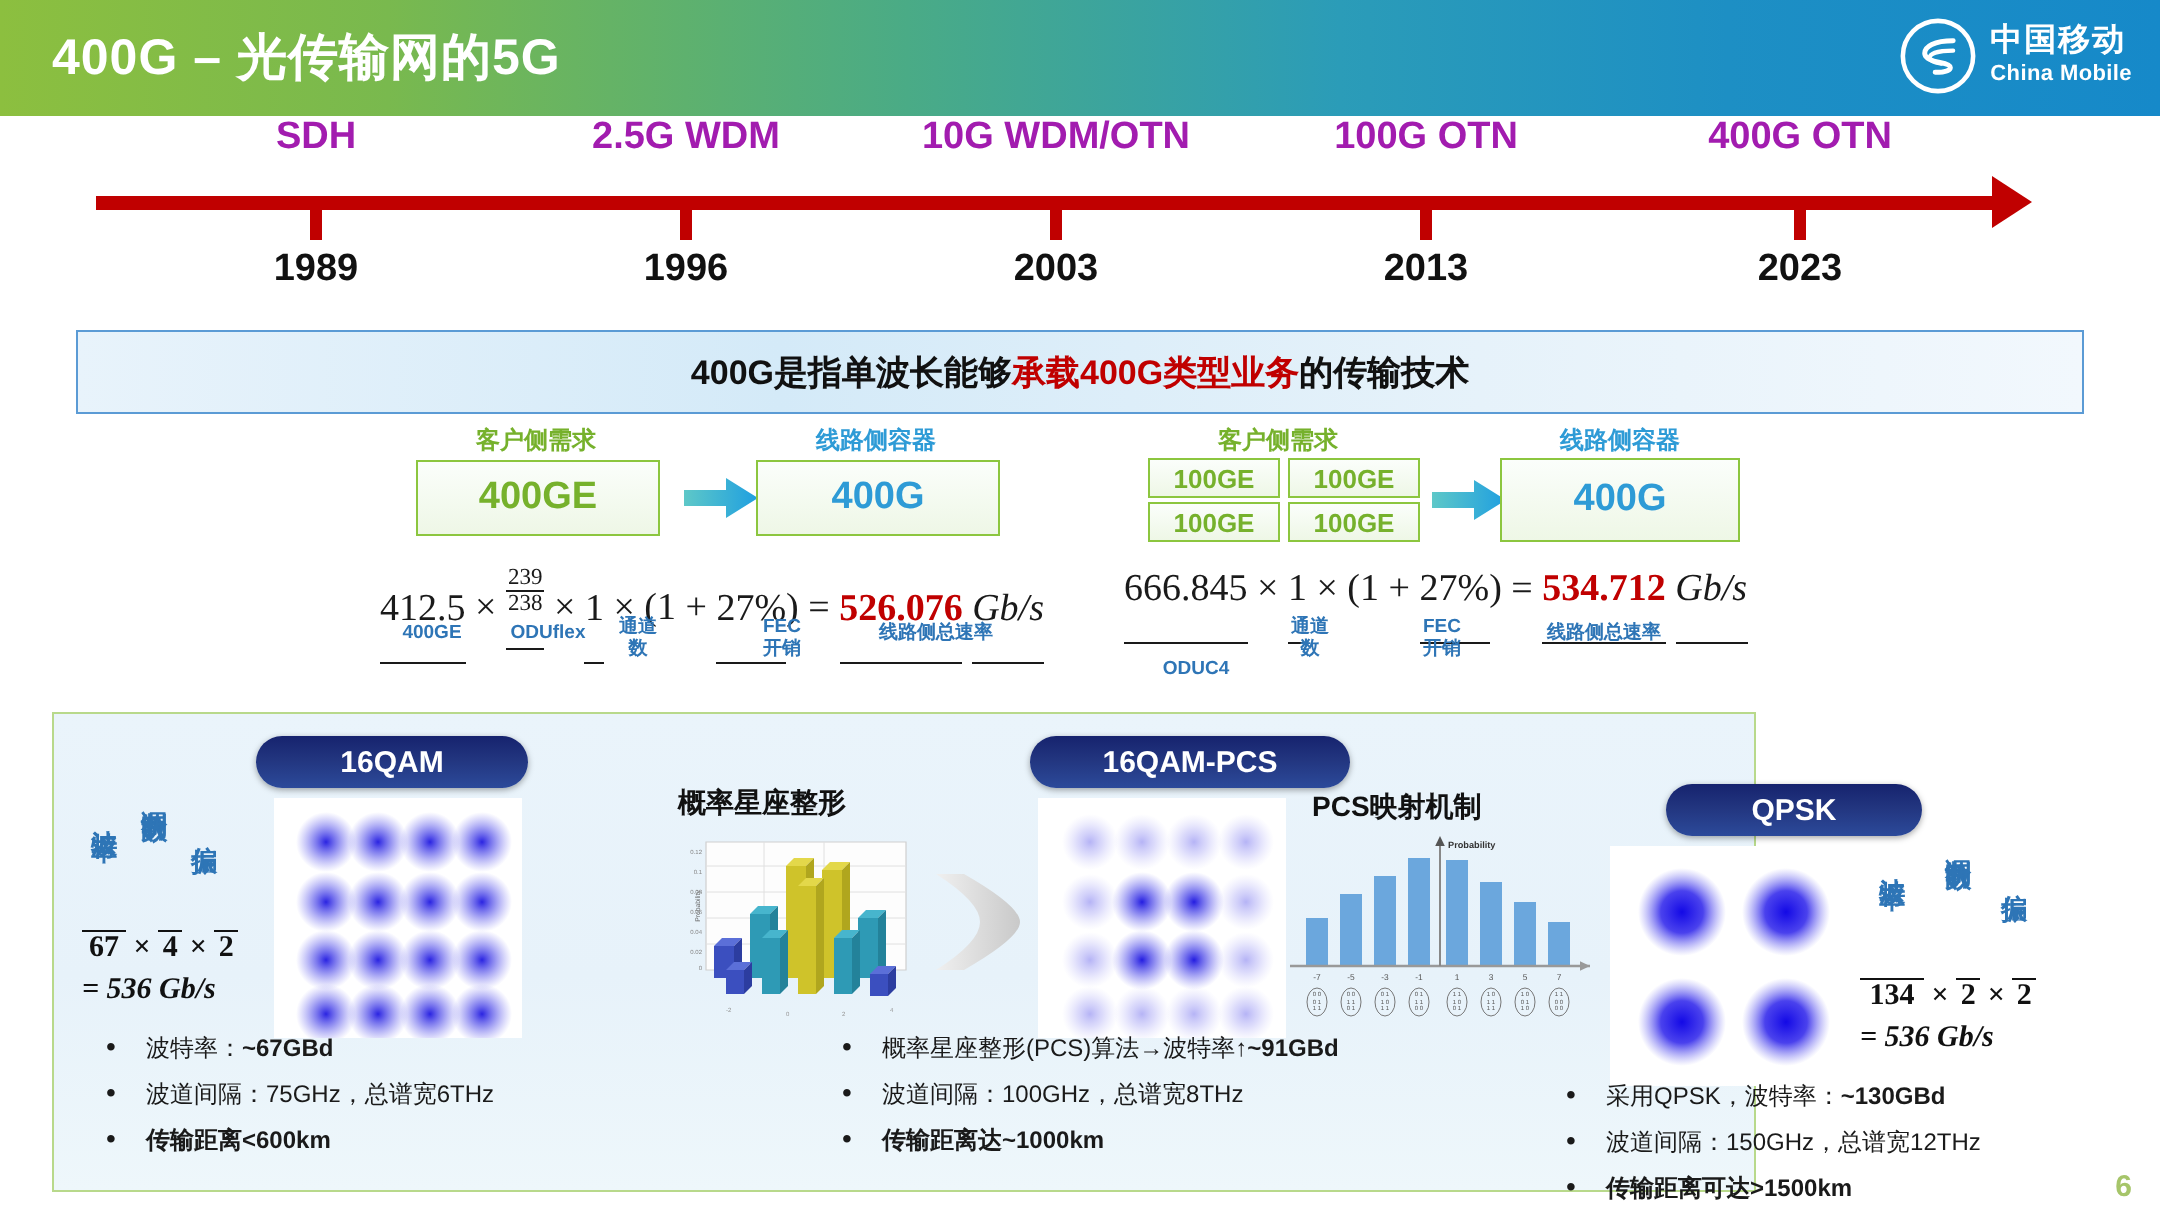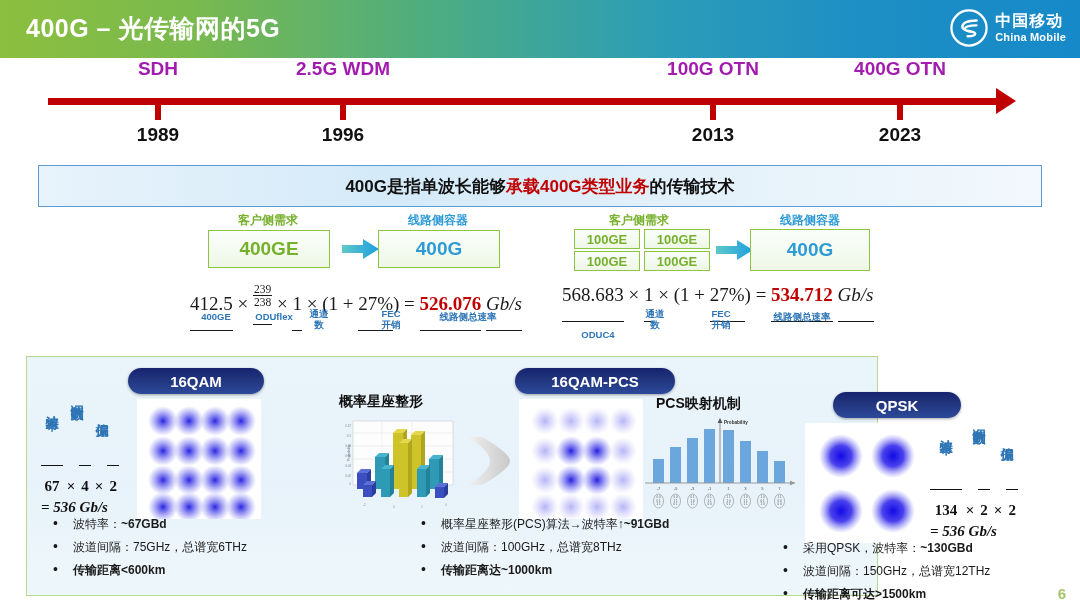--- a/index.html
+++ b/index.html
@@ -86,21 +86,21 @@
     position:absolute; height:26px; border-radius:13px;
     background: linear-gradient(180deg,#16236e 0%, #22357f 45%, #2c4a9a 100%);
     color:#fff; font-size:15px; font-weight:bold;
     display:flex; align-items:center; justify-content:center;
     box-shadow:0 1px 3px rgba(0,0,0,.35);
   }
   .const { position:absolute; background:#ffffff; }
   .vlabel { font-size:13px; font-weight:bold; color:#2e75b6; writing-mode:vertical-rl; text-orientation:upright; line-height:1.05; letter-spacing:1px;}
   .sidecalc { position:absolute; font-family:"Liberation Serif","DejaVu Serif",serif; }
   .sc-nums { font-size:15px; font-weight:bold; color:#111; white-space:nowrap;}
-  .sc-ul { border-top:1.4px solid #111; display:inline-block; padding-top:12px;}
+  .sc-ul { border-top:1.4px solid #111; display:inline-block; padding-top:0;}
 
   .bullets { position:absolute; bottom:12px; font-size:12px; color:#1a1a1a; }
   .bullets li { list-style:none; margin-bottom:6px; position:relative; padding-left:28px; white-space:nowrap;}
   .bullets li:before { content:"•"; position:absolute; left:8px; top:-1px; font-size:14px; color:#1a1a1a;}
   .bullets b { font-weight:bold; }
 
   .mini-title { position:absolute; font-size:14px; font-weight:bold; color:#111; white-space:nowrap;}
   .big-arrow { position:absolute; }
   .pagenum { position:absolute; right:14px; bottom:6px; font-size:15px; font-weight:bold; color:#a6c56a; }
 </style>
@@ -130,20 +130,25 @@
 
     <div class="tl-item" style="left:73px">
       <div class="tl-tech">SDH</div>
       <div class="tl-tick"></div>
       <div class="tl-year">1989</div>
     </div>
     <div class="tl-item" style="left:258px">
       <div class="tl-tech">2.5G WDM</div>
       <div class="tl-tick"></div>
       <div class="tl-year">1996</div>
+    </div>
+    <div class="tl-item" style="left:443px">
+      <div class="tl-tech">10G WDM/OTN</div>
+      <div class="tl-tick"></div>
+      <div class="tl-year">2003</div>
     </div>
     <div class="tl-item" style="left:628px">
       <div class="tl-tech">100G OTN</div>
       <div class="tl-tick"></div>
       <div class="tl-year">2013</div>
     </div>
     <div class="tl-item" style="left:815px">
       <div class="tl-tech">400G OTN</div>
       <div class="tl-tick"></div>
       <div class="tl-year">2023</div>
@@ -230,21 +235,21 @@
           </linearGradient>
         </defs>
       <path d="M0 7 L21 7 L21 1 L37 11 L21 21 L21 15 L0 15 Z" fill="url(#ag2)"></path>
     </svg>
 
     <div class="cap-box" style="position:absolute; left:190px; top:17px; width:120px; height:42px; font-size:19px;">
       <span class="cap-blue">400G</span>
     </div>
 
     <div class="formula f-main" style="position:absolute; left:2px; top:72px;">
-      <span class="f-u">568.683</span>
+      <span class="f-u">666.845</span>
       <span> × </span>
       <span class="f-u">1</span>
       <span> × (1 + </span><span class="f-u">27%</span><span>) = </span>
       <span class="f-u f-red">534.712</span>
       <span class="f-u" style="font-style:italic">Gb/s</span>
     </div>
 
     <div class="f-lbl" style="left:0px; top:118px; width:76px;">ODUC4</div>
     <div class="f-lbl" style="left:78px; top:97px; width:34px;">
       <span>通道</span><br>

